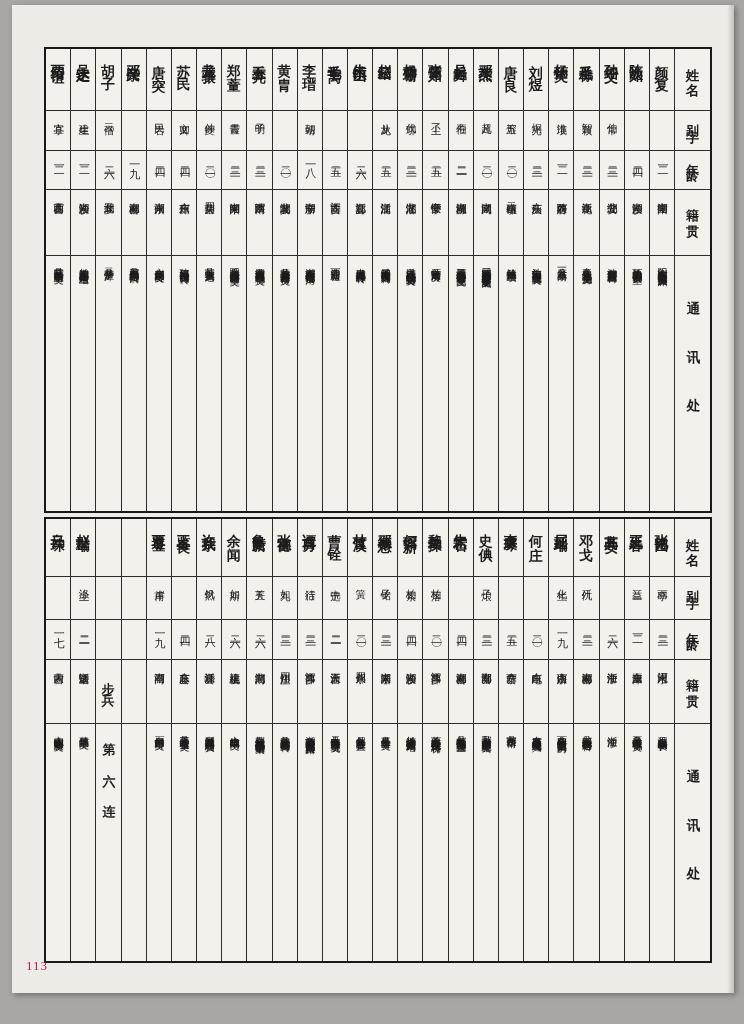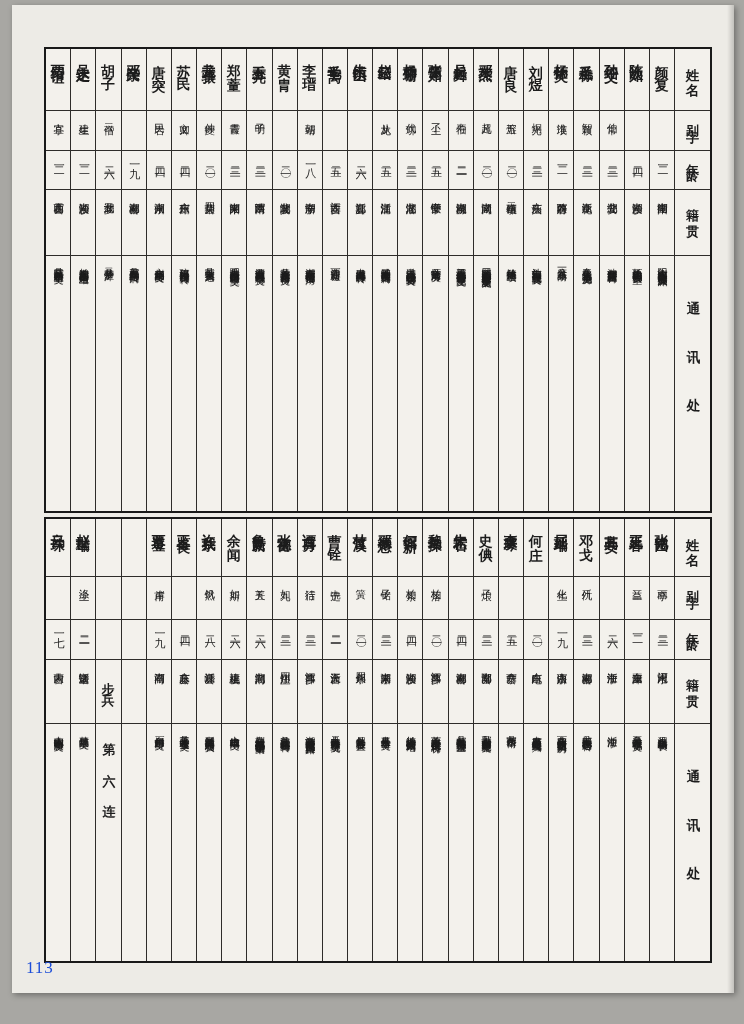--- a/index.html
+++ b/index.html
@@ -55,21 +55,21 @@
   .h-name{font-size:13.5px;letter-spacing:1.1em;padding-top:8px;}
   .h-courtesy{font-size:13px;letter-spacing:.35em;padding-top:3px;}
   .h-age{font-size:13px;letter-spacing:.35em;padding-top:3px;}
   .h-origin{font-size:13px;letter-spacing:1.2em;padding-top:9px;}
   .h-addr{font-size:13.5px;letter-spacing:3.6em;padding-top:34px;}
   
   .note-col .r-origin{font-size:13px;font-weight:bold;letter-spacing:.8em;padding-top:12px;}
   .note-col .r-addr{font-size:13px;font-weight:bold;letter-spacing:2.4em;padding-top:8px;}
   .page-number{
     position:absolute;left:14px;top:953px;
-    font-size:17px;letter-spacing:1px;color:#1d4ed8;
+    font-size:13px;letter-spacing:1px;color:#be185d;
   }
 </style>
 </head>
 <body>
 
 <div class="page">
 
   <div class="vtable top" id="table-top">
     <div class="hcol">
       <div class="cell r-name h-name">姓名</div>

